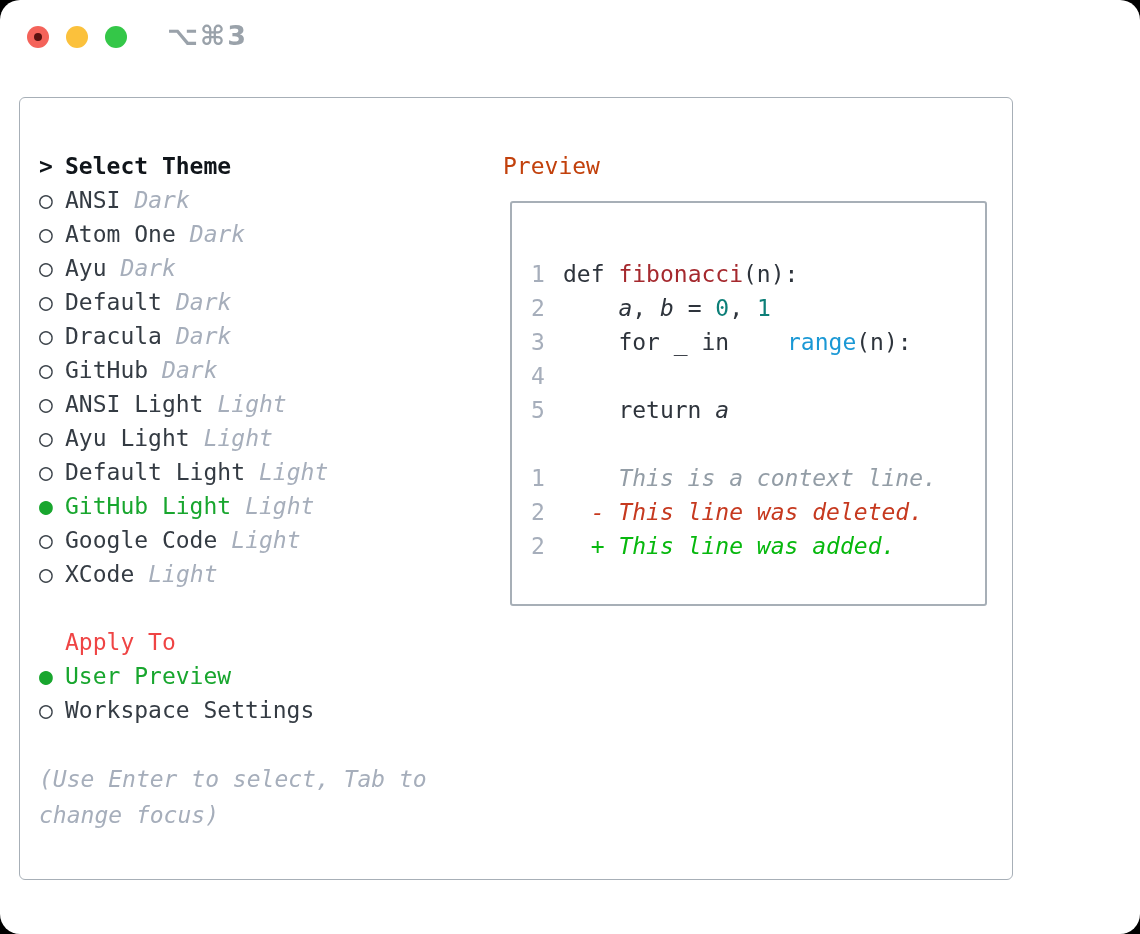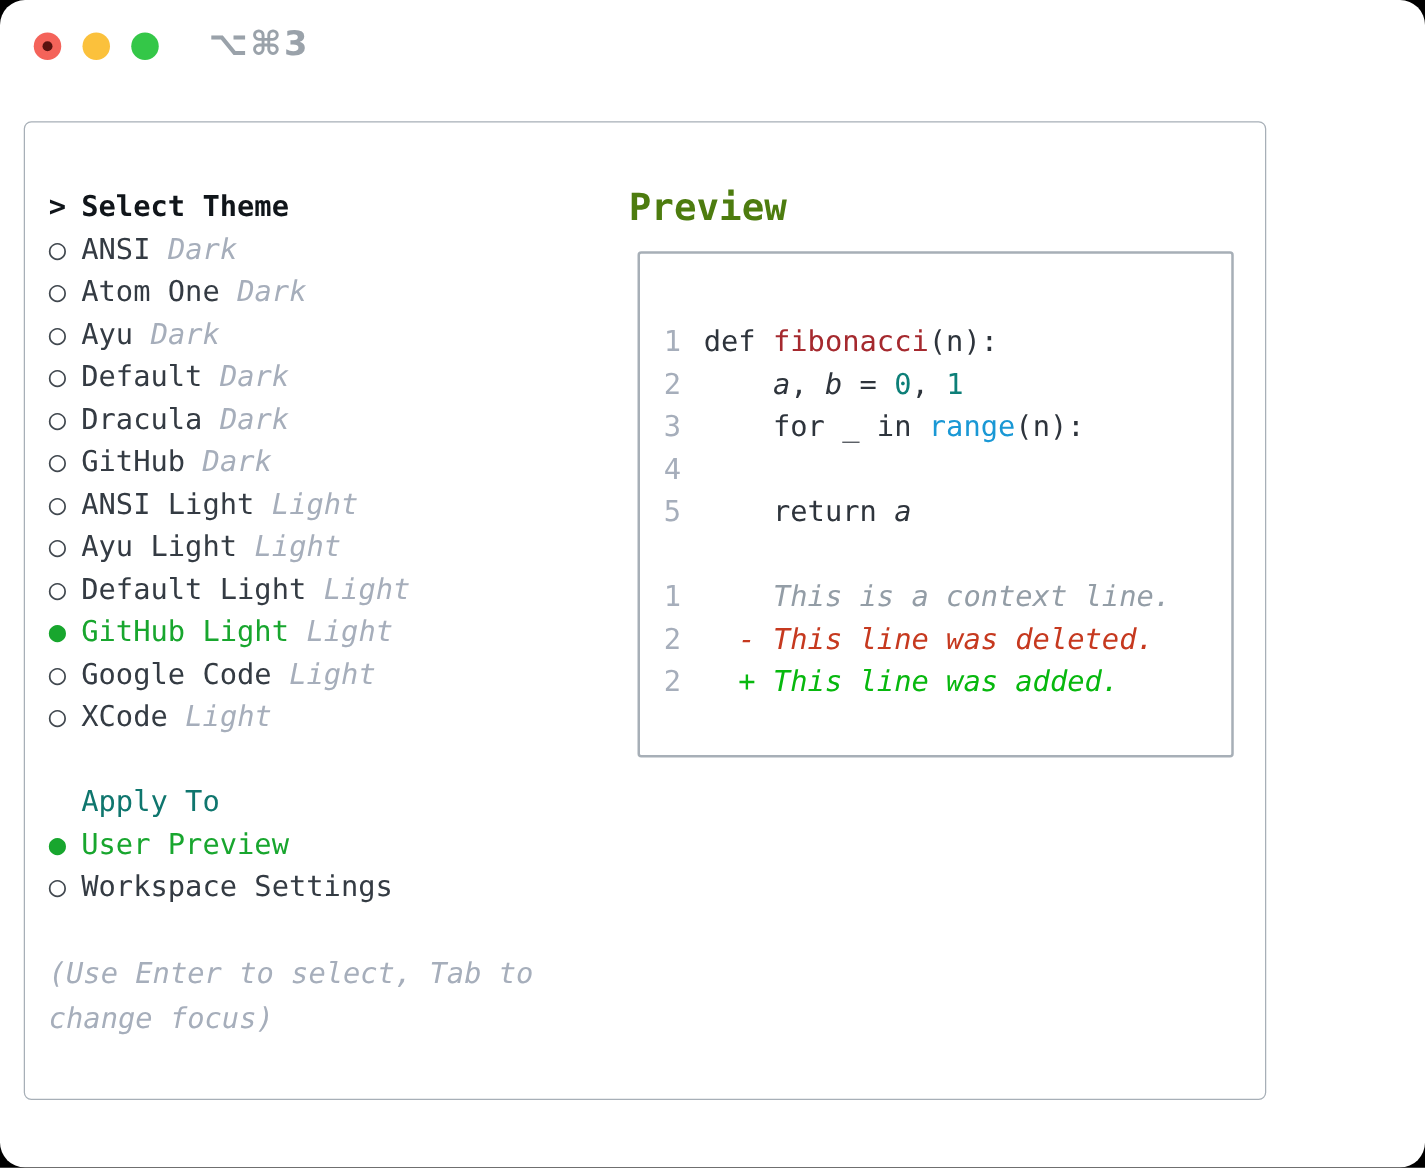--- a/index.html
+++ b/index.html
@@ -27,43 +27,43 @@
     background:#fff;
   }
   
   .left-col{position:absolute;left:19px;top:51px;font-size:23px;color:var(--text_dark);}
   .row{height:34px;display:flex;align-items:center;white-space:pre;}
   .marker{width:26px;flex:none;color:#41484f;}
   .row.header .marker,.row.header .label{font-weight:bold;color:#10151a;}
   .label{color:var(--text_dark);}
   .tag{color:var(--text_gray);font-style:italic;margin-left:14px;}
   .row.selected .marker,.row.selected .label{color:var(--accent_green);}
-  .row.apply-header .label{color:#0f766e;}
+  .row.apply-header .label{color:#ef4444;}
   .spacer{height:34px;}
   .hint{
     width:420px;line-height:36px;color:var(--text_gray);font-style:italic;
     white-space:normal;
   }
   
   .preview-title{
     position:absolute;left:483px;top:51px;height:34px;display:flex;align-items:center;
-    font-size:30px;font-weight:bold;color:#4d7c0f;
+    font-size:23px;font-weight:normal;color:#c2410c;
   }
   .preview-box{
     position:absolute;left:490px;top:103px;width:477px;height:405px;
     border:2px solid var(--border);border-radius:3px;box-sizing:border-box;
     padding:54px 0 0 19px;font-size:23px;overflow:hidden;
   }
   .cline{height:34px;display:flex;align-items:center;white-space:pre;color:var(--code_text);}
   .lnum{width:32px;flex:none;color:var(--text_gray);}
   .code-gap{height:34px;}
   .tk-plain{color:var(--code_text);text-align:right;}
   .tk-fn{color:var(--code_function);}
   .tk-num{color:var(--code_number);}
-  .tk-bi{color:var(--code_builtin);}
+  .tk-bi{color:var(--code_builtin);margin-left:44px;}
   .tk-var{color:var(--code_text);font-style:italic;}
   .d-context{color:var(--diff_context);font-style:italic;}
   .d-deleted{color:var(--diff_deleted);font-style:italic;}
   .d-added{color:var(--diff_added);font-style:italic;}
 </style>
 </head>
 <body>
 
 <div class="window">
 

